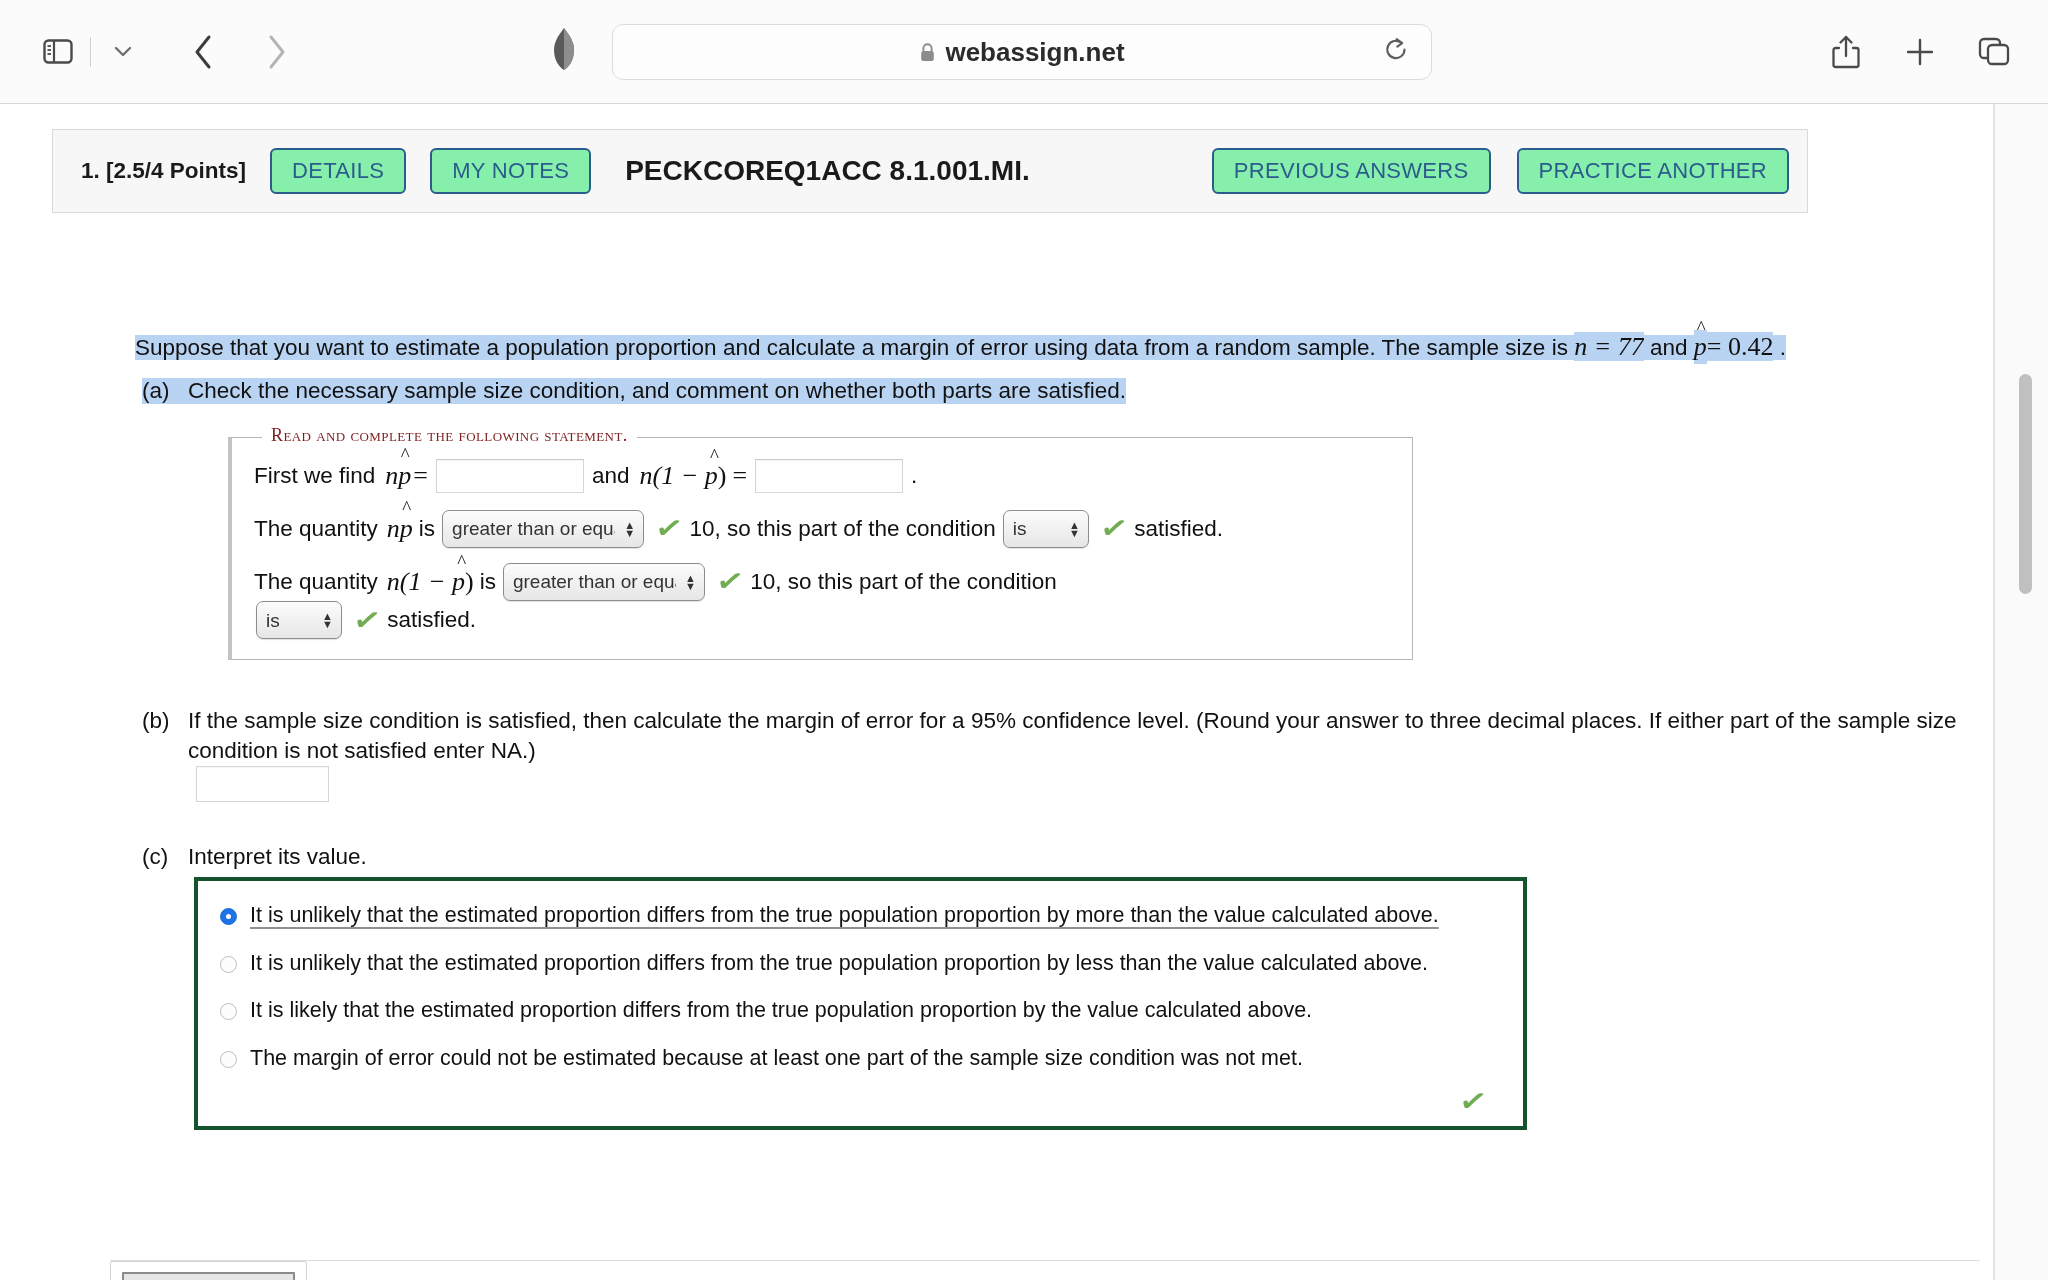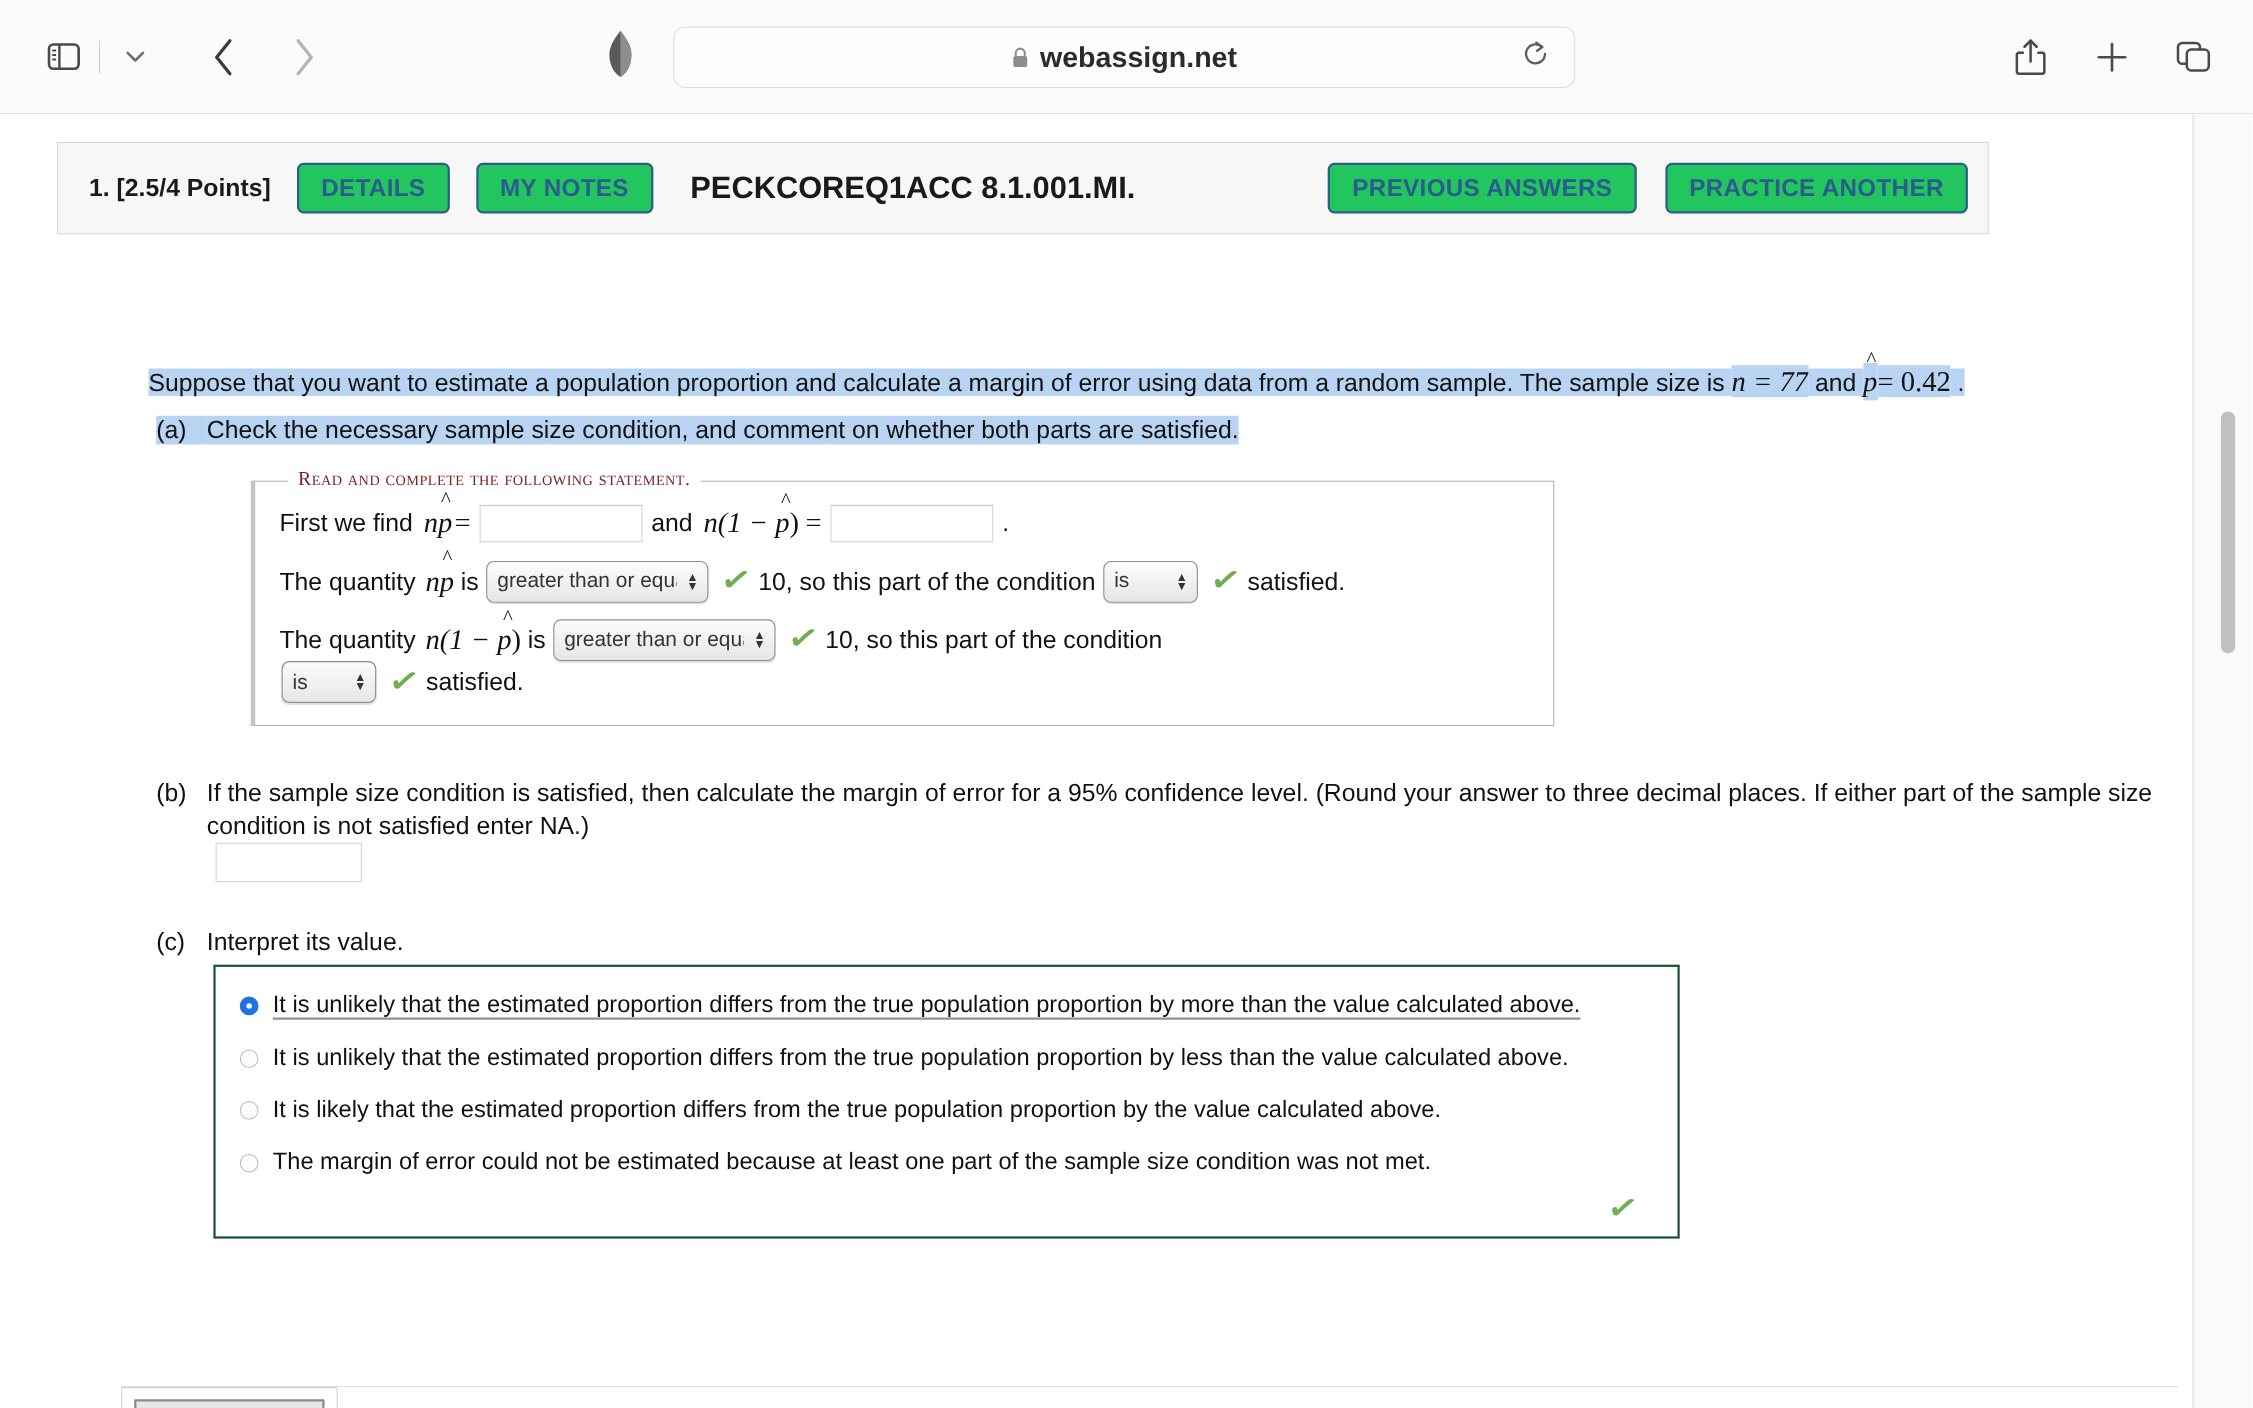--- a/index.html
+++ b/index.html
@@ -107,24 +107,24 @@
   #q-number {
     font-size: 22.5px;
     font-weight: bold;
     color: #1a1a1a;
     white-space: nowrap;
     margin-left: 10px;
   }
   .hdr-btn {
     border: 2px solid #2b5d8c;
     border-radius: 6px;
-    background: #22c55e;
+    background: #86efac;
     color: #2b5d8c;
     font-size: 22px;
-    font-weight: bold;
+    font-weight: normal;
     letter-spacing: 0.3px;
     padding: 8px 20px;
     margin-left: 24px;
     cursor: pointer;
     font-family: "Liberation Sans", sans-serif;
     white-space: nowrap;
   }
   #q-code {
     font-size: 28px;
     font-weight: bold;
@@ -268,21 +268,21 @@
   #part-c {
     position: absolute;
     left: 142px; top: 740px;
     display: flex;
     font-size: 22.5px; color: #111;
   }
   #options-box {
     position: absolute;
     left: 194px; top: 773px;
     width: 1333px;
-    border: 2px solid #14532d;
+    border: 4px solid #14532d;
     background: #fff;
     padding: 20px 22px 10px 22px;
   }
   .opt {
     display: flex;
     align-items: flex-start;
     margin-bottom: 19px;
     font-size: 21.5px;
     color: #111;
     line-height: 1.33;

